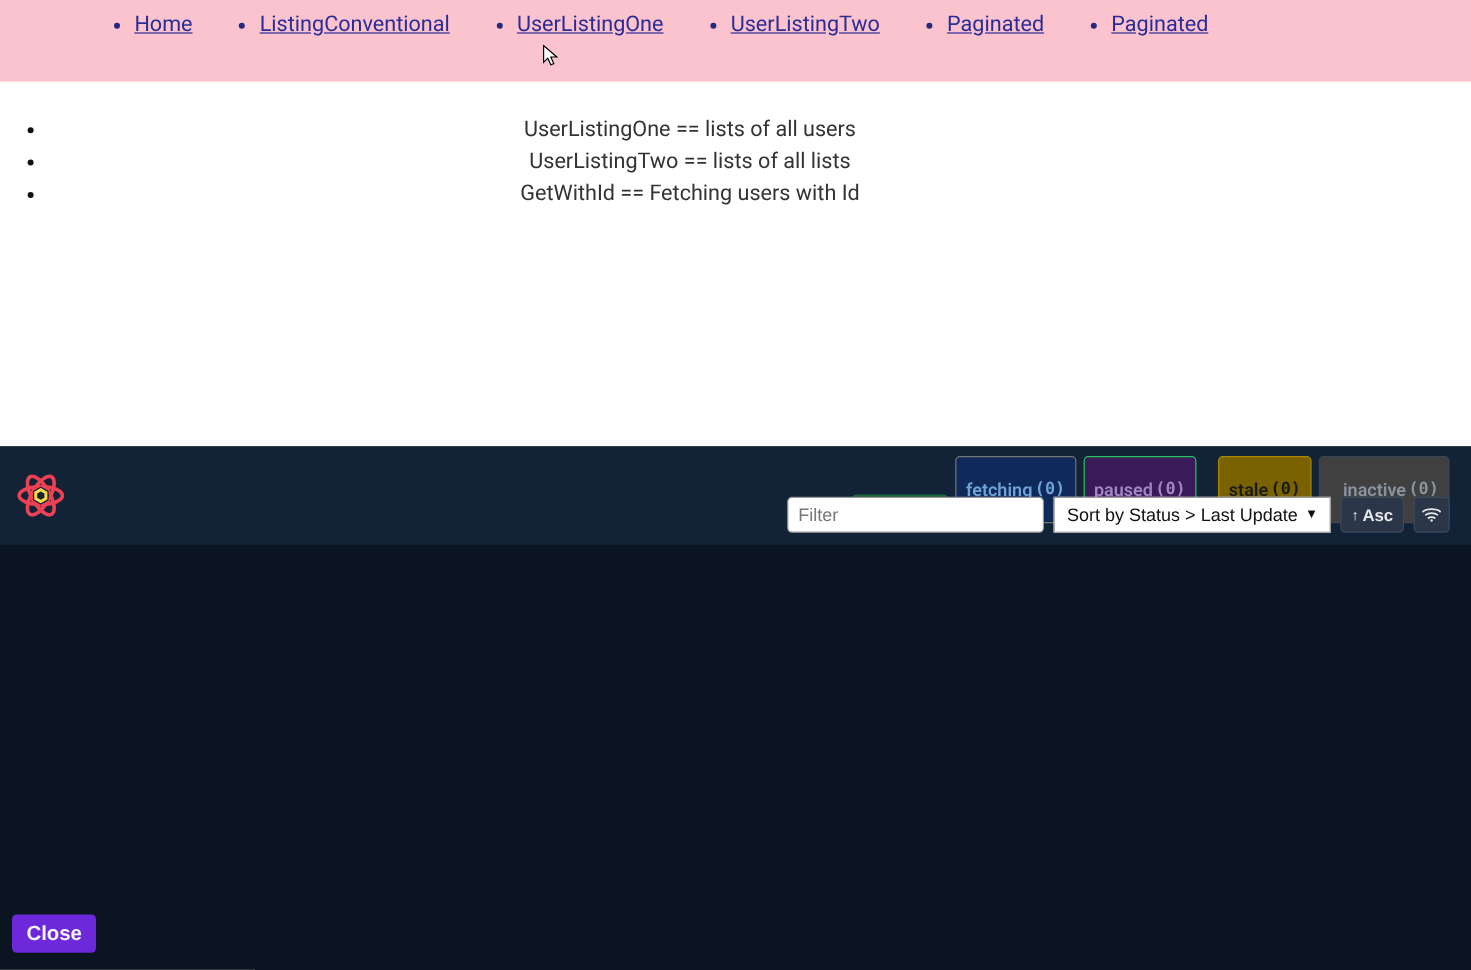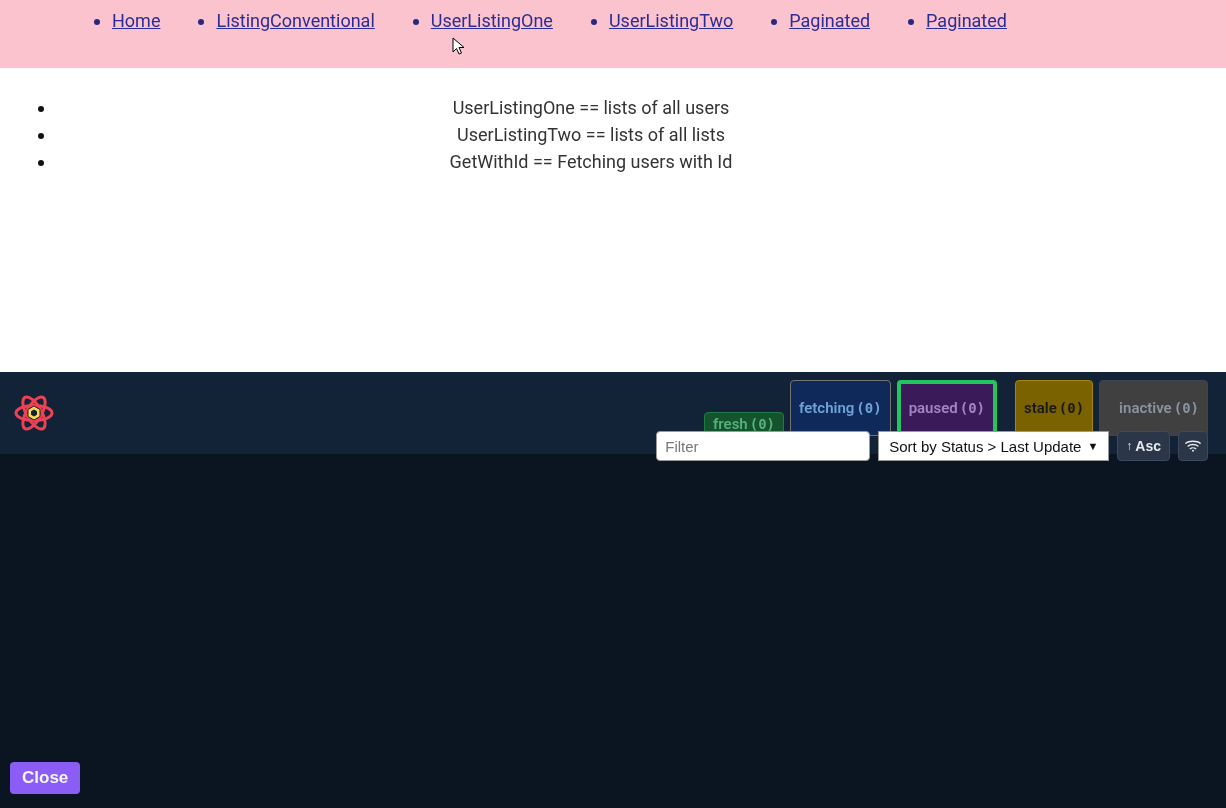--- a/index.html
+++ b/index.html
@@ -3,48 +3,48 @@
 <meta charset="utf-8">
 <style>
   * { box-sizing: border-box; }
   html, body { margin:0; padding:0; width:1226px; height:808px; font-family: -apple-system, BlinkMacSystemFont, "Segoe UI", Roboto, Arial, sans-serif; background:#fff; overflow:hidden; }
   .nav { background:#fbc3ce; height:68px; display:flex; align-items:flex-start; padding:10px 0 0 0; }
   .nav ul { list-style:disc; display:flex; gap:56px; margin:0; padding:0 0 0 112px; }
   .nav li { color:#27277e; font-size:18px; }
   .nav a { color:#2c2c95; text-decoration:underline; cursor:pointer; }
   .content { text-align:center; margin-top:26px; }
   .title { font-weight:700; font-size:22px; color:#111; margin-bottom:24px; }
-  .desc-list { list-style:disc; margin:16px; padding:0 0 0 40px; text-align:center; }
+  .desc-list { list-style:disc; margin:0; padding:0 0 0 40px; text-align:center; }
   .desc-list li { color:#333; font-size:18px; line-height:1.5; text-align:left; }
   .desc-list li::marker { color:#111; }
   .desc-list .itemtext { display:block; text-align:center; width:1150px; margin-left:-40px; }
   
   .devtools { position:absolute; top:372px; left:0; right:0; bottom:0; background:#0b1521; display:flex; flex-direction:column; }
   .devtools-header { background:#132337; height:82px; display:flex; align-items:center; padding:0 12px 0 12px; position:relative; }
   .rq-logo { width:44px; height:44px; position:relative; margin-left:0; }
   .status-pills { display:flex; gap:6px; position:absolute; top:8px; right:18px; }
   .pill { border-radius:4px; padding:2px 8px; font-size:15px; font-weight:600; font-family:inherit; display:flex; align-items:center; }
   .pill .cnt { font-family: ui-monospace, Menlo, Consolas, monospace; font-weight:600; margin-left:2px; font-size:14px; }
   .pill-fresh   { background:#14532d; color:#55b07a; border:1px solid #1f7a43;margin-top:32px; }
   .pill-fetching{ background:#0f2a5a; color:#6fa3d8; border:1px solid #737373; }
-  .pill-paused  { background:#3b1a5a; color:#a186c4; border:4px solid #22c55e; }
+  .pill-paused  { background:#3b1a5a; color:#a186c4; border:1px solid #22c55e; }
   .pill-stale   { background:#7a6200; color:#1a1a1a; border:1px solid #a88700;margin-left:12px; }
   .pill-inactive{ background:#404040; color:#8a93a0; border:1px solid #3a4454;padding-left:19px; }
   
-  .controls-row { position:absolute; top:59px; right:18px; display:flex; gap:8px; align-items:center; }
+  .controls-row { position:absolute; top:42px; right:18px; display:flex; gap:8px; align-items:center; }
   .filter-input { width:214px; height:30px; background:#fff; border:1px solid #999; border-radius:4px; padding:0 8px; font-size:15px; color:#333; }
   .filter-input::placeholder { color:#777; }
   .sort-btn { height:30px; background:#fff; border:1px solid #999; border-radius:0; padding:0 10px; font-size:15px; color:#111; display:flex; align-items:center; cursor:pointer; }
   .sort-btn .caret { margin-left:6px; font-size:11px; }
   .asc-btn { height:30px; background:#2b3648; color:#e6e9ee; border:1px solid #3c4a60; border-radius:4px; padding:0 8px; font-size:14px; font-weight:600; display:flex; align-items:center; cursor:pointer; }
   .asc-btn .arrow { margin-right:3px; font-size:12px; }
   .wifi-btn { width:30px; height:30px; background:#2b3648; border:1px solid #3c4a60; border-radius:4px; display:flex; align-items:center; justify-content:center; cursor:pointer; color:#e6e9ee; }
   
   .devtools-body { flex:1; background:#0b1521; }
-  .close-btn { position:absolute; bottom:14px; left:10px; background:#8b5cf6; color:#f3f5f8; border:none; border-radius:4px; padding:6px 12px; font-size:17px; font-weight:600; cursor:pointer; }
+  .close-btn { position:absolute; bottom:14px; left:10px; background:#6d28d9; color:#f3f5f8; border:none; border-radius:4px; padding:6px 12px; font-size:17px; font-weight:600; cursor:pointer; }
   
   .cursor { position:absolute; top:37px; left:452px; width:16px; height:20px; pointer-events:none; }
 </style>
 </head>
 <body>
 
 <nav class="nav">
   <ul>
     <li><a>Home</a></li>
     <li><a>ListingConventional</a></li>

